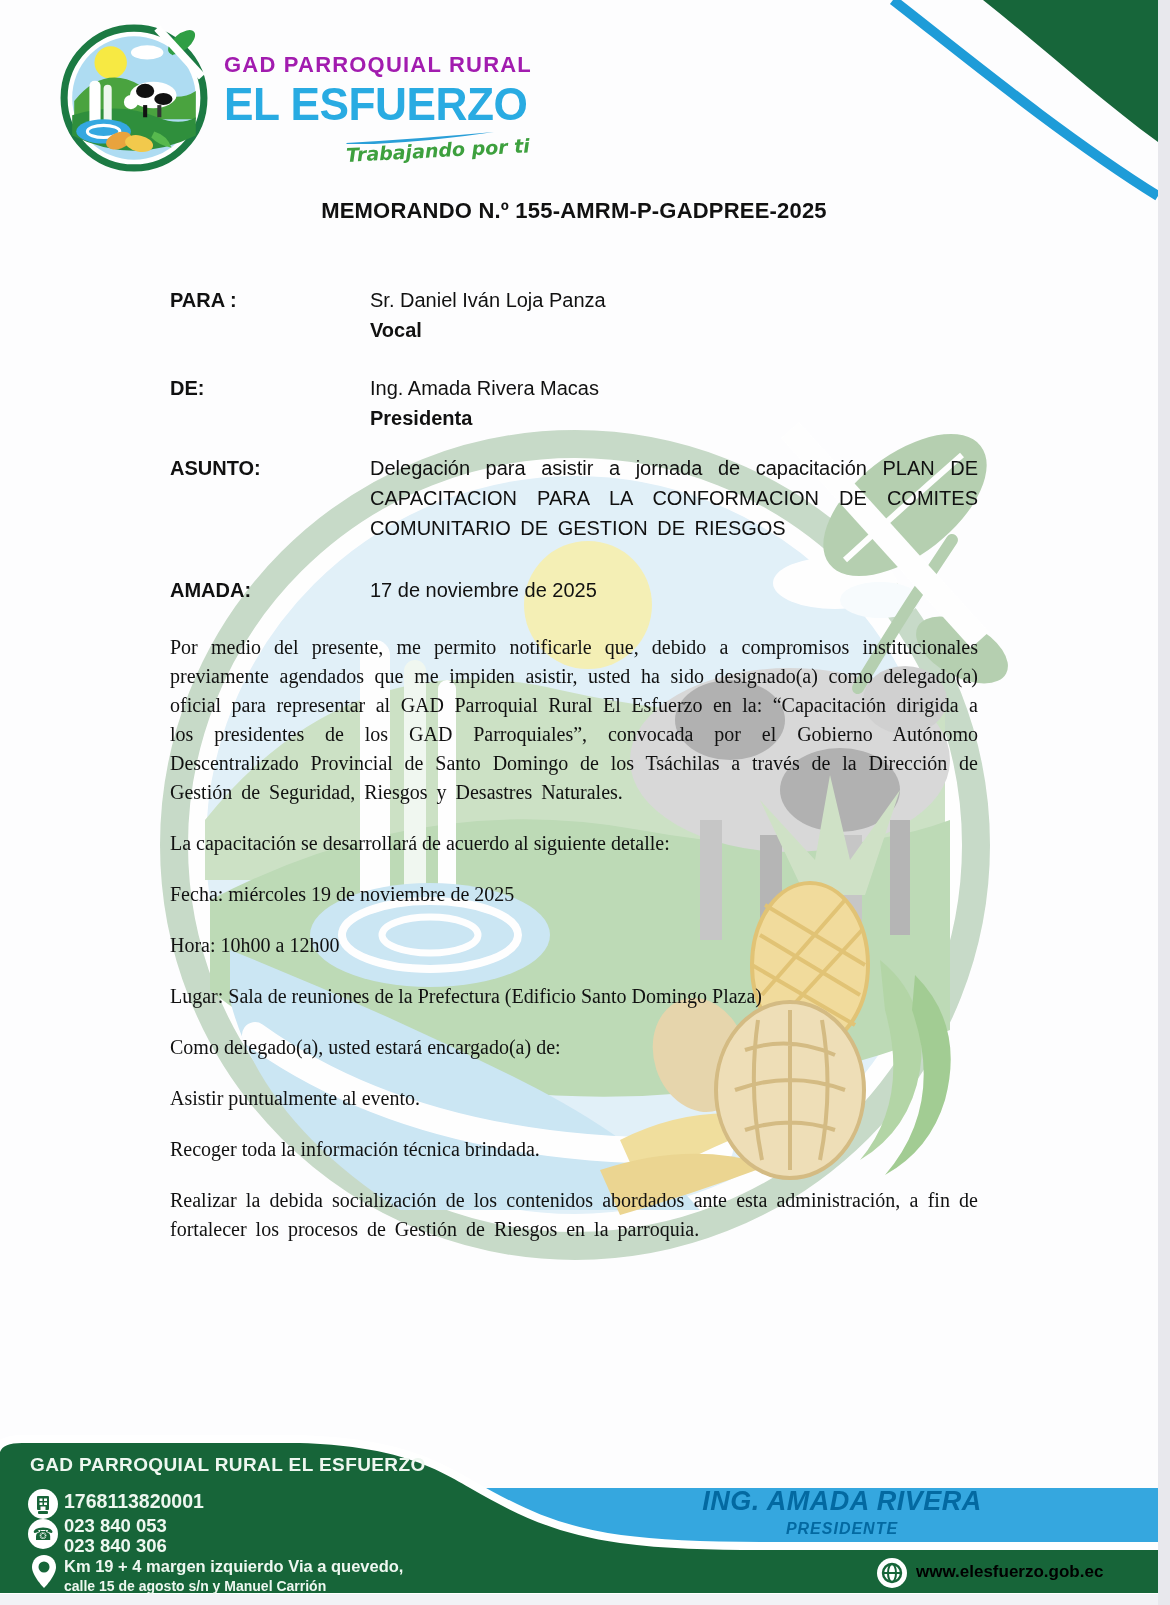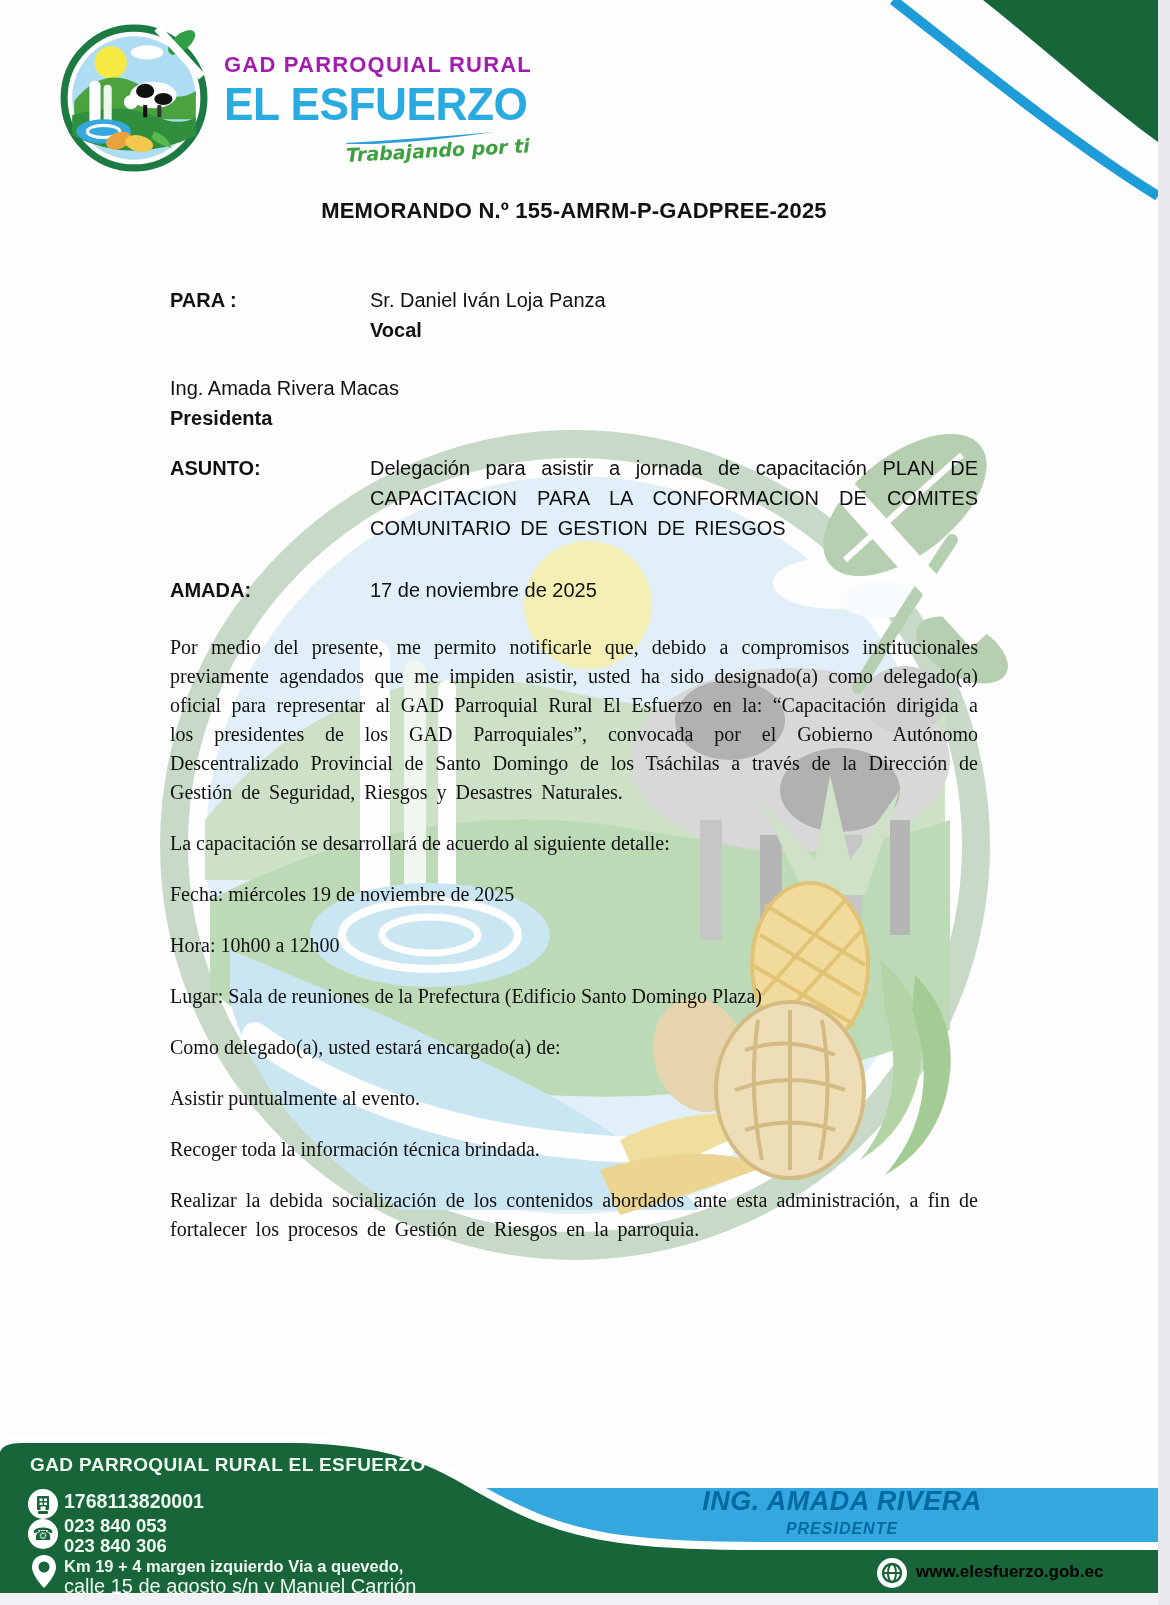--- a/index.html
+++ b/index.html
@@ -60,21 +60,21 @@
 
   
   .footer{position:absolute;left:0;top:1430px;width:1000px;height:175px;z-index:4;}
   .footer svg{position:absolute;left:0;top:0;}
   .f-item{position:absolute;color:#eef7f0;z-index:5;}
   .f-org{left:30px;top:24px;font-size:19px;font-weight:bold;letter-spacing:.4px;}
   .f-ruc{left:64px;top:60px;font-size:19.5px;font-weight:bold;}
   .f-ph1{left:64px;top:86px;font-size:18.5px;font-weight:bold;line-height:20px;}
   .f-ph2{left:64px;top:106px;font-size:18.5px;font-weight:bold;line-height:20px;}
   .f-ad1{left:64px;top:126px;font-size:16.5px;font-weight:bold;line-height:20px;}
-  .f-ad2{left:64px;top:146px;font-size:20px;font-weight:normal;line-height:20px;}
+  .f-ad2{left:64px;top:146px;font-size:14px;font-weight:bold;line-height:20px;}
   .f-icon{position:absolute;z-index:5;}
   .f-sign{position:absolute;left:498px;width:688px;top:56px;text-align:center;color:#0369a1;z-index:5;}
   .f-sign-name{font-size:27px;font-weight:800;font-style:italic;letter-spacing:.5px;}
   .f-sign-role{font-size:16px;font-weight:bold;font-style:italic;letter-spacing:1px;margin-top:3px;}
   .f-web{position:absolute;left:916px;top:132px;font-size:17px;font-weight:bold;color:#000000;z-index:5;text-align:right;}
 
   
   .edge-right{position:absolute;right:0;top:0;width:12px;height:1605px;background:#e8e8ed;z-index:9;}
   .edge-bottom{position:absolute;left:0;top:1594px;width:1170px;height:11px;background:#f2f2f6;z-index:8;}
 </style>
@@ -198,20 +198,21 @@
 
 <div class="fields">
   <div class="field-row">
     <div class="f-label">PARA :</div>
     <div class="f-val">
       <div>Sr. Daniel Iván Loja Panza</div>
       <div class="role">Vocal</div>
     </div>
   </div>
   <div class="field-row mb20">
+    <div class="f-label">DE:</div>
     <div class="f-val">
       <div>Ing. Amada Rivera Macas</div>
       <div class="role">Presidenta</div>
     </div>
   </div>
   <div class="field-row mb32">
     <div class="f-label">ASUNTO:</div>
     <div class="f-val just">Delegación para asistir a jornada de capacitación PLAN DE CAPACITACION PARA LA CONFORMACION DE COMITES COMUNITARIO DE GESTION DE RIESGOS</div>
   </div>
   <div class="field-row">

